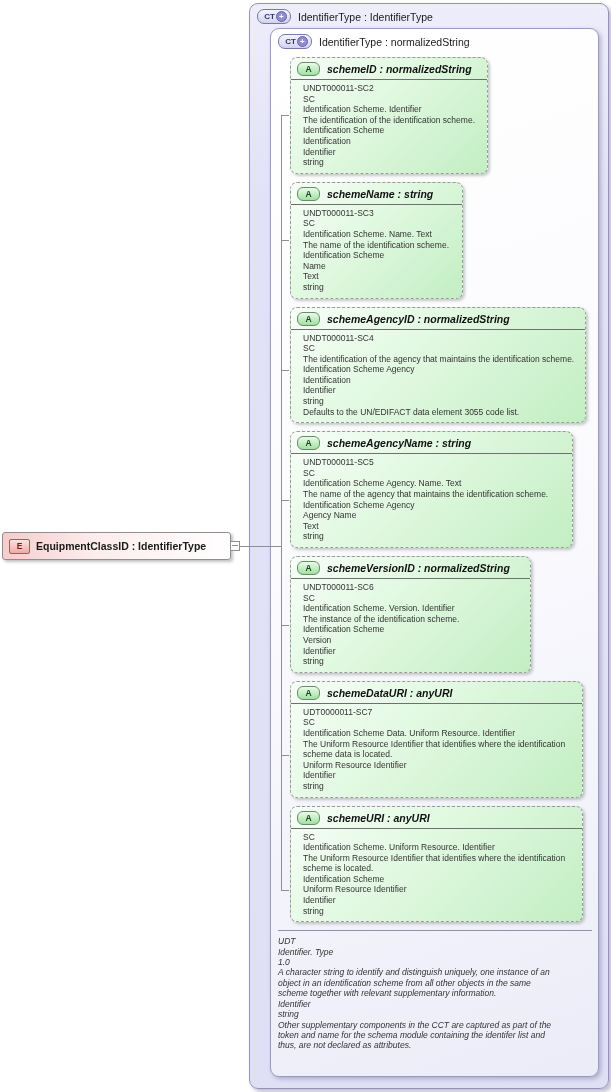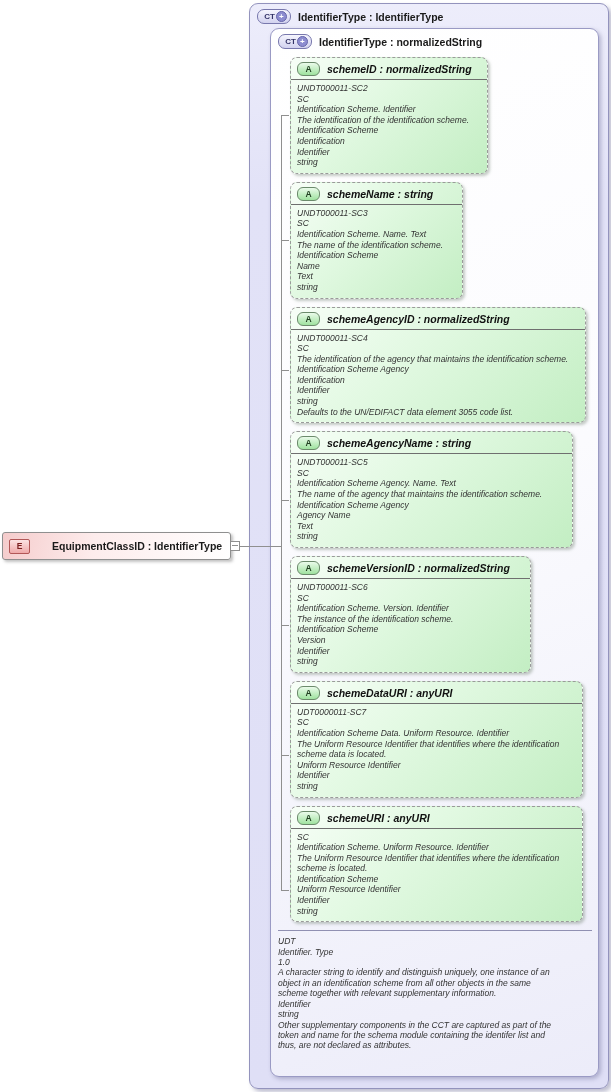--- a/index.html
+++ b/index.html
@@ -9,21 +9,21 @@
   
   .outer-box{position:absolute;left:249px;top:3px;width:358px;height:1084px;
              background:linear-gradient(180deg,#ededfb 0%,#e2e2f7 18%,#dfdff6 100%);
              border:1px solid #9393bd;border-radius:9px;
              box-shadow:3px 3px 4px rgba(110,110,150,.45);}
   .inner-box{position:absolute;left:20px;top:24px;width:327px;height:1047px;
              background:linear-gradient(160deg,#ffffff 0%,#fbfbfe 45%,#ececf9 100%);
              border:1px solid #9a9ac4;border-radius:9px;
              box-shadow:2px 2px 4px rgba(110,110,150,.45);}
   .ct-head{display:flex;align-items:center;gap:7px;padding:5px 8px 3px 7px;}
-  .ct-title{font-weight:bold;font-size:10.5px;color:#1a1a1a;white-space:nowrap;text-align:center;}
+  .ct-title{font-weight:normal;font-size:10.5px;color:#1a1a1a;white-space:nowrap;text-align:center;}
 
   
   .badge-ct{display:inline-flex;align-items:center;justify-content:center;
             min-width:27px;height:13px;border:1px solid #7878ad;border-radius:7px;
             background:linear-gradient(180deg,#f5f5fd,#d2d2ef);
             font-weight:bold;font-size:8px;color:#333366;padding:0 1px 0 4px;}
   .ct-plus{display:inline-flex;align-items:center;justify-content:center;
            width:9px;height:9px;margin-left:1px;border-radius:50%;
            background:#8d8dd0;border:1px solid #6666aa;color:#ffffff;
            font-size:8px;font-weight:bold;line-height:9px;}
@@ -37,38 +37,38 @@
            font-weight:bold;font-size:8.5px;color:#7a1f1f;flex:0 0 auto;}
 
   
   .attrs{position:relative;padding:5px 0 0 19px;}
   .attr-box{border:1px dashed #9a9a9a;border-radius:7px;margin-bottom:8px;
             background:linear-gradient(135deg,#f7fef7 0%,#e2f9e2 40%,#c3eec3 100%);
             box-shadow:2px 2px 3px rgba(90,110,90,.35);overflow:hidden;}
   .attr-head{display:flex;align-items:center;gap:7px;padding:4px 6px 3px 6px;
              border-bottom:1px solid #6f6f6f;}
   .attr-title{font-weight:bold;font-size:10.5px;color:#111;white-space:nowrap;font-style:italic;}
-  .attr-body{padding:3px 4px 5px 6px;font-size:8.5px;line-height:10.6px;
-             font-style:italic;color:#333;}
+  .attr-body{padding:3px 4px 5px 12px;font-size:8.5px;line-height:10.6px;
+             color:#333;}
   .tline{white-space:nowrap;}
   .w1{width:196px;} .w2{width:171px;} .w3{width:294px;} .w4{width:281px;}
   .w5{width:239px;} .w6{width:291px;} .w7{width:291px;}
 
   
   .ann-sep{height:1px;background:#9090b2;margin:0 6px 5px 7px;}
   .annotation{padding:0 8px 4px 7px;font-size:8.5px;line-height:10.4px;
               font-style:italic;color:#333;}
 
   
   .element-box{position:absolute;left:2px;top:532px;width:229px;height:28px;
                background:linear-gradient(100deg,#f5cccc 0%,#fdecec 40%,#ffffff 100%);
                border:1px solid #8f8f8f;border-radius:3px;
                box-shadow:2px 2px 3px rgba(120,120,120,.45);
                display:flex;align-items:center;gap:6px;padding:0 4px 0 6px;box-sizing:border-box;}
-  .element-title{font-weight:bold;font-size:10.5px;color:#1a1a1a;white-space:nowrap;margin-left:16px;}
+  .element-title{font-weight:bold;font-size:10.5px;color:#1a1a1a;white-space:nowrap;}
 
   
   .conn{position:absolute;background:#8f8f8f;}
   .conn-square{position:absolute;left:230px;top:541px;width:8px;height:8px;
                background:#ffffff;border:1px solid #8f8f8f;}
   .conn-square::after{content:"";position:absolute;left:1px;top:3px;width:6px;height:1px;
                background:#8f8f8f;}
 </style>
 </head>
 <body>

